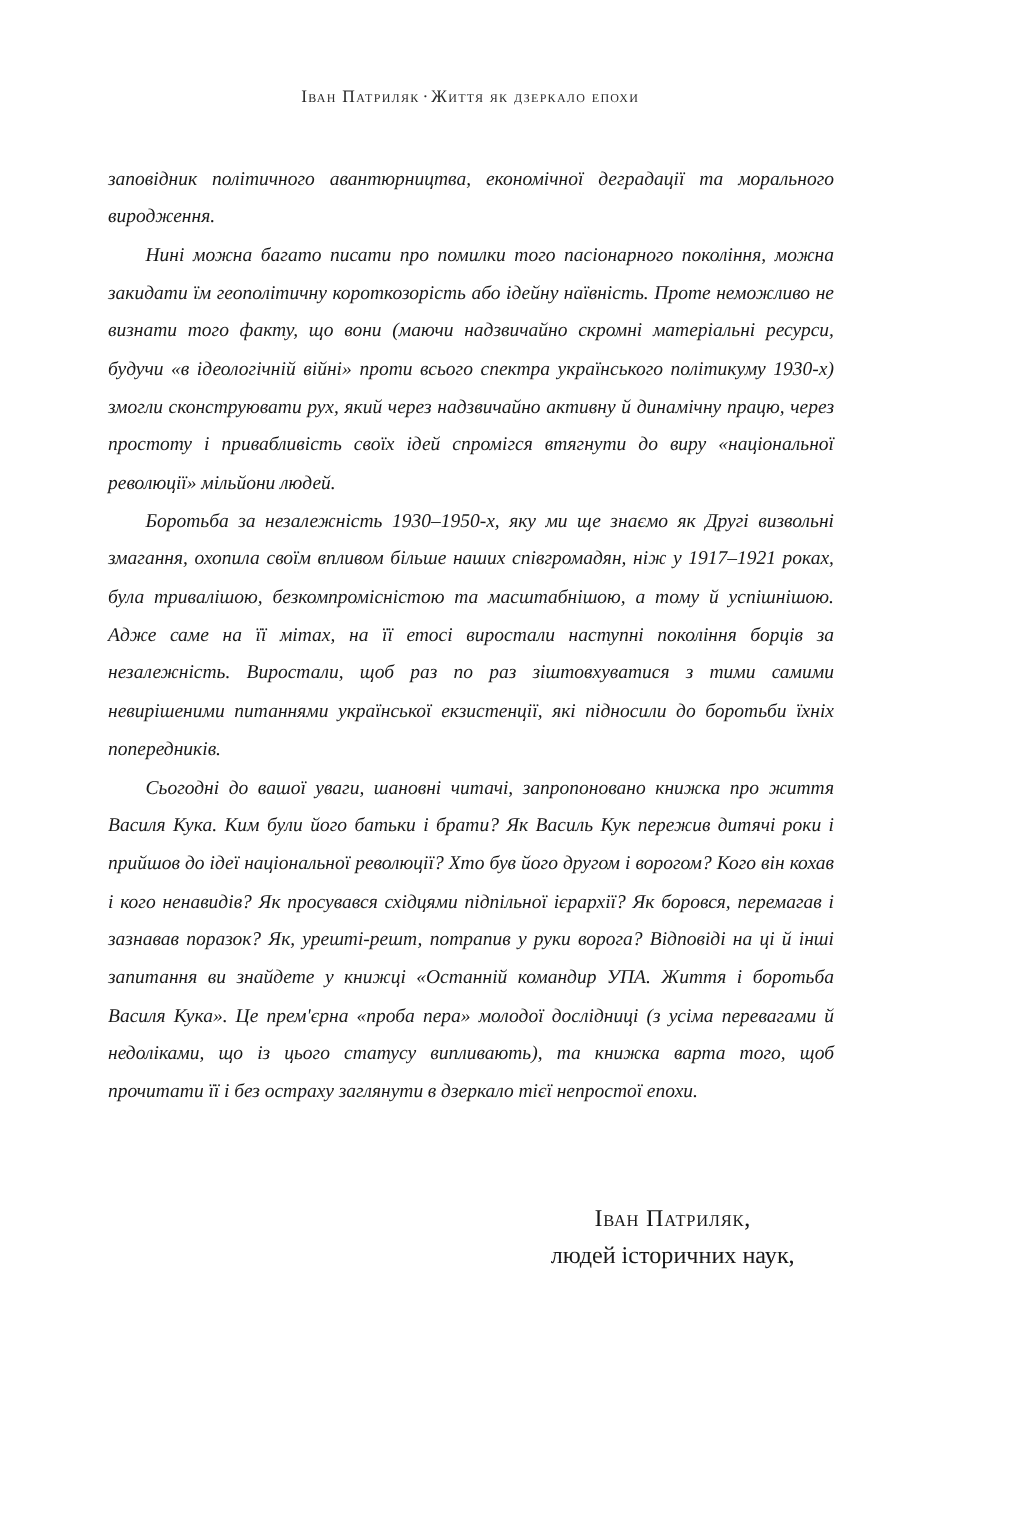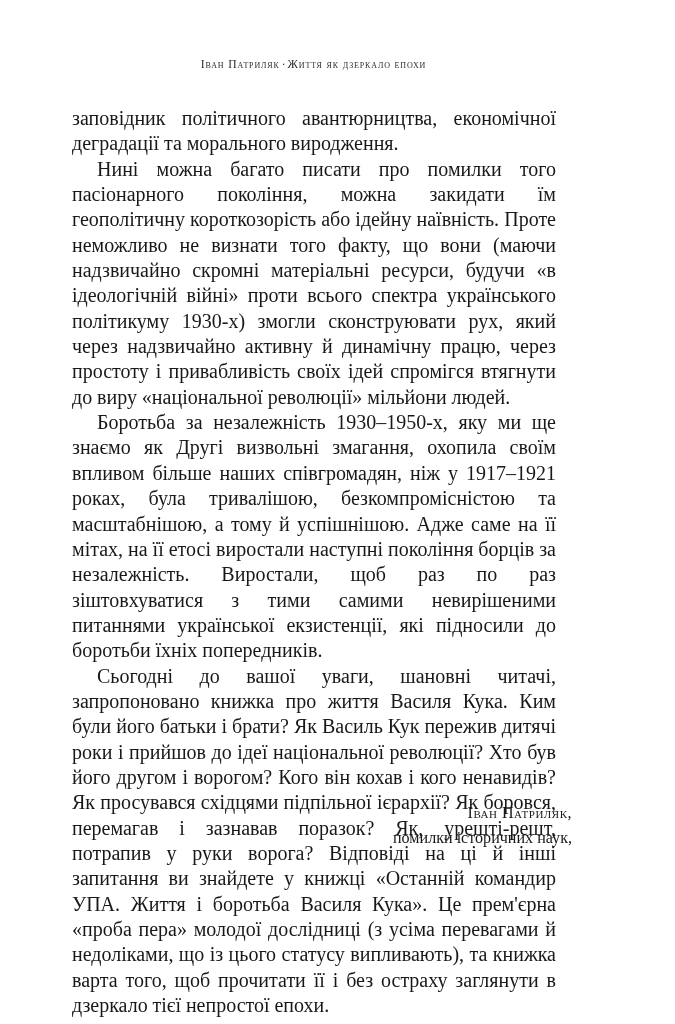--- a/index.html
+++ b/index.html
@@ -56,40 +56,41 @@
   
   .textblock {
     position: absolute;
     top: 106px;
     left: 72px;
     width: 484px;
   }
 
   p.para {
     margin: 0;
-    font-size: 20px;
+    font-size: 13px;
     line-height: 25.35px;
     text-align: justify;
     text-justify: inter-word;
     text-indent: 0;
     word-spacing: -0.1px;
     hyphens: none;
     color: #181818;
+    font-style: italic;
   }
   p.para.indent {
     text-indent: 25px;
   }
 
   
   .signature {
     position: absolute;
     top: 800px;
-    left: 88px;
+    left: 72px;
     width: 484px;
-    text-align: right;
+    text-align: center;
   }
   .sig-line {
     font-size: 16.1px;
     line-height: 25.35px;
     color: #181818;
     white-space: nowrap;
     padding-left: 269px;
   }
   .sig-line.smallcaps {
     font-variant: small-caps;
@@ -107,16 +108,16 @@
 
   <div class="textblock">
     <p class="para">заповідник політичного авантюрництва, економічної деградації та морального виродження.</p>
     <p class="para indent">Нині можна багато писати про помилки того пасіонарного покоління, можна закидати їм геополітичну короткозорість або ідейну наївність. Проте неможливо не визнати того факту, що вони (маючи надзвичайно скромні матеріальні ресурси, будучи «в ідеологічній війні» проти всього спектра українського політикуму 1930-х) змогли сконструювати рух, який через надзвичайно активну й динамічну працю, через простоту і привабливість своїх ідей спромігся втягнути до виру «національної революції» мільйони людей.</p>
     <p class="para indent">Боротьба за незалежність 1930–1950-х, яку ми ще знаємо як Другі визвольні змагання, охопила своїм впливом більше наших співгромадян, ніж у 1917–1921 роках, була тривалішою, безкомпромісністою та масштабнішою, а тому й успішнішою. Адже саме на її мітах, на її етосі виростали наступні покоління борців за незалежність. Виростали, щоб раз по раз зіштовхуватися з тими самими невирішеними питаннями української екзистенції, які підносили до боротьби їхніх попередників.</p>
     <p class="para indent">Сьогодні до вашої уваги, шановні читачі, запропоновано книжка про життя Василя Кука. Ким були його батьки і брати? Як Василь Кук пережив дитячі роки і прийшов до ідеї національної революції? Хто був його другом і ворогом? Кого він кохав і кого ненавидів? Як просувався східцями підпільної ієрархії? Як боровся, перемагав і зазнавав поразок? Як, урешті-решт, потрапив у руки ворога? Відповіді на ці й інші запитання ви знайдете у книжці «Останній командир УПА. Життя і боротьба Василя Кука». Це прем'єрна «проба пера» молодої дослідниці (з усіма перевагами й недоліками, що із цього статусу випливають), та книжка варта того, щоб прочитати її і без остраху заглянути в дзеркало тієї непростої епохи.</p>
   </div>
 
   <div class="signature">
     <div class="sig-line smallcaps">Іван Патриляк,</div>
-    <div class="sig-line">помилки історичних наук,</div>
+    <div class="sig-line">людей історичних наук,</div>
   </div>
 
 </div>
 
 </body></html>

